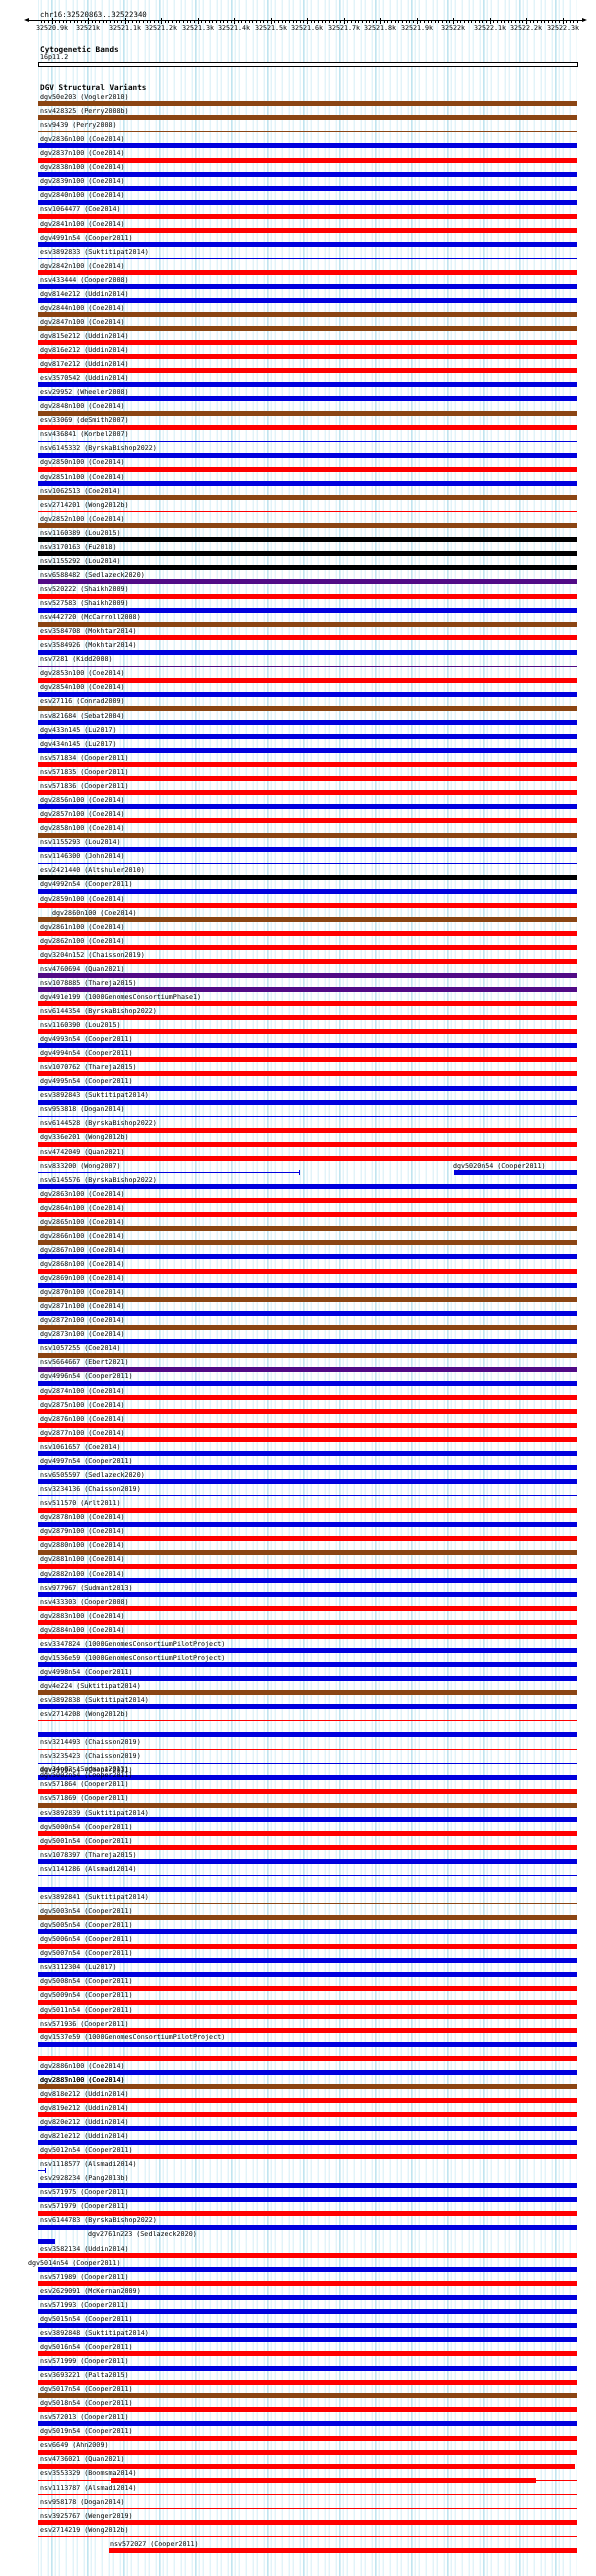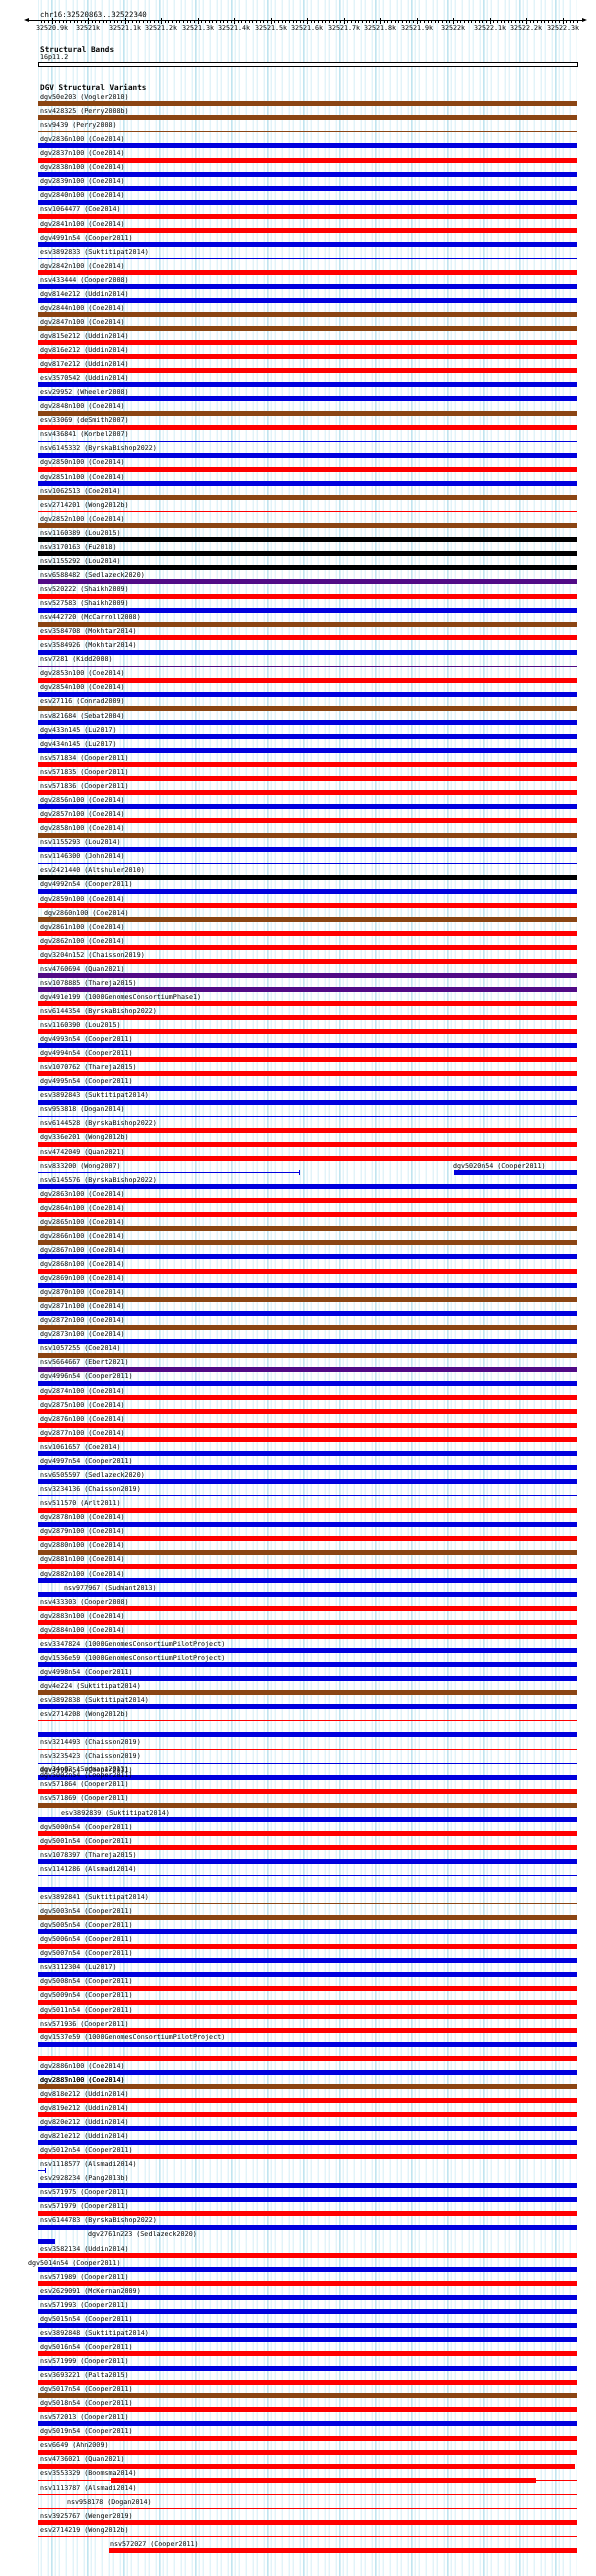--- a/index.html
+++ b/index.html
@@ -212,21 +212,21 @@
         <div class="tick-label" style="left: 453px;">32522k</div>
         <div class="tick-major" style="left: 490px;"></div>
         <div class="tick-label" style="left: 490px;">32522.1k</div>
         <div class="tick-major" style="left: 526px;"></div>
         <div class="tick-label" style="left: 526px;">32522.2k</div>
         <div class="tick-major" style="left: 563px;"></div>
         <div class="tick-label" style="left: 563px;">32522.3k</div>
       </div>
   </div>
 
-  <div class="hdr bold" style="left:40px;top:46px;">Structural Bands</div>
+  <div class="hdr bold" style="left:40px;top:46px;">Cytogenetic Bands</div>
   <div class="txt" style="left:40px;top:54px;">16p11.2</div>
   <div id="cytoband-box"></div>
 
   <div class="hdr bold" style="left:40px;top:84px;">DGV Structural Variants</div>
 
   <div id="rows">
       <div class="txt" style="left: 40px; top: 94px;">dgv50e203 (Vogler2010)</div>
       <div class="bar" style="left: 38px; top: 101px; width: 539px; background: rgb(139, 69, 19);"></div>
       <div class="txt" style="left: 40px; top: 108px;">nsv428325 (Perry2008b)</div>
       <div class="bar" style="left: 38px; top: 115px; width: 539px; background: rgb(139, 69, 19);"></div>
@@ -335,21 +335,21 @@
       <div class="txt" style="left: 40px; top: 839px;">nsv1155293 (Lou2014)</div>
       <div class="bar" style="left: 38px; top: 847px; width: 539px; background: rgb(0, 0, 221);"></div>
       <div class="txt" style="left: 40px; top: 853px;">nsv1146300 (John2014)</div>
       <div class="bar-thin" style="left: 38px; top: 863px; width: 539px; background: rgb(0, 0, 221);"></div>
       <div class="txt" style="left: 40px; top: 867px;">esv2421440 (Altshuler2010)</div>
       <div class="bar" style="left: 38px; top: 875px; width: 539px; background: rgb(0, 0, 0);"></div>
       <div class="txt" style="left: 40px; top: 881px;">dgv4992n54 (Cooper2011)</div>
       <div class="bar" style="left: 38px; top: 889px; width: 539px; background: rgb(0, 0, 221);"></div>
       <div class="txt" style="left: 40px; top: 896px;">dgv2859n100 (Coe2014)</div>
       <div class="bar" style="left: 38px; top: 903px; width: 539px; background: rgb(255, 0, 0);"></div>
-      <div class="txt" style="left: 44px; top: 910px;">dgv2860n100 (Coe2014)</div>
+      <div class="txt" style="left: 52px; top: 910px;">dgv2860n100 (Coe2014)</div>
       <div class="bar" style="left: 38px; top: 917px; width: 539px; background: rgb(139, 69, 19);"></div>
       <div class="txt" style="left: 40px; top: 924px;">dgv2861n100 (Coe2014)</div>
       <div class="bar" style="left: 38px; top: 931px; width: 539px; background: rgb(255, 0, 0);"></div>
       <div class="txt" style="left: 40px; top: 938px;">dgv2862n100 (Coe2014)</div>
       <div class="bar" style="left: 38px; top: 945px; width: 539px; background: rgb(255, 0, 0);"></div>
       <div class="txt" style="left: 40px; top: 952px;">dgv3204n152 (Chaisson2019)</div>
       <div class="bar" style="left: 38px; top: 959px; width: 539px; background: rgb(255, 0, 0);"></div>
       <div class="txt" style="left: 40px; top: 966px;">nsv4760694 (Quan2021)</div>
       <div class="bar" style="left: 38px; top: 973px; width: 539px; background: rgb(81, 11, 134);"></div>
       <div class="txt" style="left: 40px; top: 980px;">nsv1078885 (Thareja2015)</div>
@@ -434,21 +434,21 @@
       <div class="txt" style="left: 40px; top: 1514px;">dgv2878n100 (Coe2014)</div>
       <div class="bar" style="left: 38px; top: 1522px; width: 539px; background: rgb(0, 0, 221);"></div>
       <div class="txt" style="left: 40px; top: 1528px;">dgv2879n100 (Coe2014)</div>
       <div class="bar" style="left: 38px; top: 1536px; width: 539px; background: rgb(255, 0, 0);"></div>
       <div class="txt" style="left: 40px; top: 1542px;">dgv2880n100 (Coe2014)</div>
       <div class="bar" style="left: 38px; top: 1550px; width: 539px; background: rgb(139, 69, 19);"></div>
       <div class="txt" style="left: 40px; top: 1556px;">dgv2881n100 (Coe2014)</div>
       <div class="bar" style="left: 38px; top: 1564px; width: 539px; background: rgb(255, 0, 0);"></div>
       <div class="txt" style="left: 40px; top: 1571px;">dgv2882n100 (Coe2014)</div>
       <div class="bar" style="left: 38px; top: 1578px; width: 539px; background: rgb(0, 0, 221);"></div>
-      <div class="txt" style="left: 40px; top: 1585px; padding-left: 24px;">nsv977967 (Sudmant2013)</div>
+      <div class="txt" style="left: 40px; top: 1585px;">nsv977967 (Sudmant2013)</div>
       <div class="bar" style="left: 38px; top: 1592px; width: 539px; background: rgb(0, 0, 221);"></div>
       <div class="txt" style="left: 40px; top: 1599px;">nsv433303 (Cooper2008)</div>
       <div class="bar" style="left: 38px; top: 1606px; width: 539px; background: rgb(255, 0, 0);"></div>
       <div class="txt" style="left: 40px; top: 1613px;">dgv2883n100 (Coe2014)</div>
       <div class="bar" style="left: 38px; top: 1620px; width: 539px; background: rgb(255, 0, 0);"></div>
       <div class="txt" style="left: 40px; top: 1627px;">dgv2884n100 (Coe2014)</div>
       <div class="bar" style="left: 38px; top: 1634px; width: 539px; background: rgb(255, 0, 0);"></div>
       <div class="txt" style="left: 40px; top: 1641px;">esv3347824 (1000GenomesConsortiumPilotProject)</div>
       <div class="bar" style="left: 38px; top: 1648px; width: 539px; background: rgb(0, 0, 221);"></div>
       <div class="txt" style="left: 40px; top: 1655px;">dgv1536e59 (1000GenomesConsortiumPilotProject)</div>
@@ -466,21 +466,21 @@
       <div class="txt" style="left: 40px; top: 1739px;">nsv3214493 (Chaisson2019)</div>
       <div class="bar-thin" style="left: 38px; top: 1749px; width: 539px; background: rgb(255, 0, 0);"></div>
       <div class="txt" style="left: 40px; top: 1753px;">nsv3235423 (Chaisson2019)</div>
       <div class="bar-thin" style="left: 38px; top: 1763px; width: 539px; background: rgb(0, 0, 221);"></div>
       <div class="txt" style="left: 40px; top: 1767px;">dgv4999n54 (Cooper2011)</div>
       <div class="bar" style="left: 38px; top: 1775px; width: 539px; background: rgb(0, 0, 221);"></div>
       <div class="txt" style="left: 40px; top: 1781px;">nsv571864 (Cooper2011)</div>
       <div class="bar" style="left: 38px; top: 1789px; width: 539px; background: rgb(255, 0, 0);"></div>
       <div class="txt" style="left: 40px; top: 1795px;">nsv571869 (Cooper2011)</div>
       <div class="bar" style="left: 38px; top: 1803px; width: 539px; background: rgb(139, 69, 19);"></div>
-      <div class="txt" style="left: 40px; top: 1810px; padding-left: 21px;">esv3892839 (Suktitipat2014)</div>
+      <div class="txt" style="left: 40px; top: 1810px;">esv3892839 (Suktitipat2014)</div>
       <div class="bar" style="left: 38px; top: 1817px; width: 539px; background: rgb(0, 0, 221);"></div>
       <div class="txt" style="left: 40px; top: 1824px;">dgv5000n54 (Cooper2011)</div>
       <div class="bar" style="left: 38px; top: 1831px; width: 539px; background: rgb(255, 0, 0);"></div>
       <div class="txt" style="left: 40px; top: 1838px;">dgv5001n54 (Cooper2011)</div>
       <div class="bar" style="left: 38px; top: 1845px; width: 539px; background: rgb(255, 0, 0);"></div>
       <div class="txt" style="left: 40px; top: 1852px;">nsv1078397 (Thareja2015)</div>
       <div class="bar" style="left: 38px; top: 1859px; width: 539px; background: rgb(0, 0, 221);"></div>
       <div class="txt" style="left: 40px; top: 1866px;">nsv1141286 (Alsmadi2014)</div>
       <div class="bar-thin" style="left: 38px; top: 1875px; width: 539px; background: rgb(0, 0, 221);"></div>
       <div class="txt" style="left: 40px; top: 1772px;">dgv5002n54 (Cooper2011)</div>
@@ -566,21 +566,21 @@
       <div class="bar" style="left: 38px; top: 2436px; width: 539px; background: rgb(255, 0, 0);"></div>
       <div class="txt" style="left: 40px; top: 2442px;">esv6649 (Ahn2009)</div>
       <div class="bar" style="left: 38px; top: 2450px; width: 539px; background: rgb(255, 0, 0);"></div>
       <div class="txt" style="left: 40px; top: 2456px;">nsv4736021 (Quan2021)</div>
       <div class="bar" style="left: 38px; top: 2464px; width: 537px; background: rgb(255, 0, 0);"></div>
       <div class="txt" style="left: 40px; top: 2470px;">esv3553329 (Boomsma2014)</div>
       <div class="bar-thin" style="left: 38px; top: 2480px; width: 539px; background: rgb(255, 0, 0);"></div>
       <div class="bar" style="left: 111px; top: 2478px; width: 425px; background: rgb(255, 0, 0);"></div>
       <div class="txt" style="left: 40px; top: 2485px;">nsv1113787 (Alsmadi2014)</div>
       <div class="bar-thin" style="left: 38px; top: 2494px; width: 539px; background: rgb(255, 0, 0);"></div>
-      <div class="txt" style="left: 24px; top: 2499px; padding-left: 43px;">nsv958178 (Dogan2014)</div>
+      <div class="txt" style="left: 40px; top: 2499px;">nsv958178 (Dogan2014)</div>
       <div class="bar-thin" style="left: 38px; top: 2508px; width: 539px; background: rgb(255, 0, 0);"></div>
       <div class="txt" style="left: 40px; top: 2513px;">nsv3925767 (Wenger2019)</div>
       <div class="bar" style="left: 38px; top: 2520px; width: 539px; background: rgb(255, 0, 0);"></div>
       <div class="txt" style="left: 40px; top: 2527px;">esv2714219 (Wong2012b)</div>
       <div class="bar-thin" style="left: 38px; top: 2536px; width: 539px; background: rgb(255, 0, 0);"></div>
       <div class="txt" style="left: 110px; top: 2541px;">nsv572027 (Cooper2011)</div>
       <div class="bar" style="left: 109px; top: 2548px; width: 468px; background: rgb(255, 0, 0);"></div>
     </div>
 </div>
 

